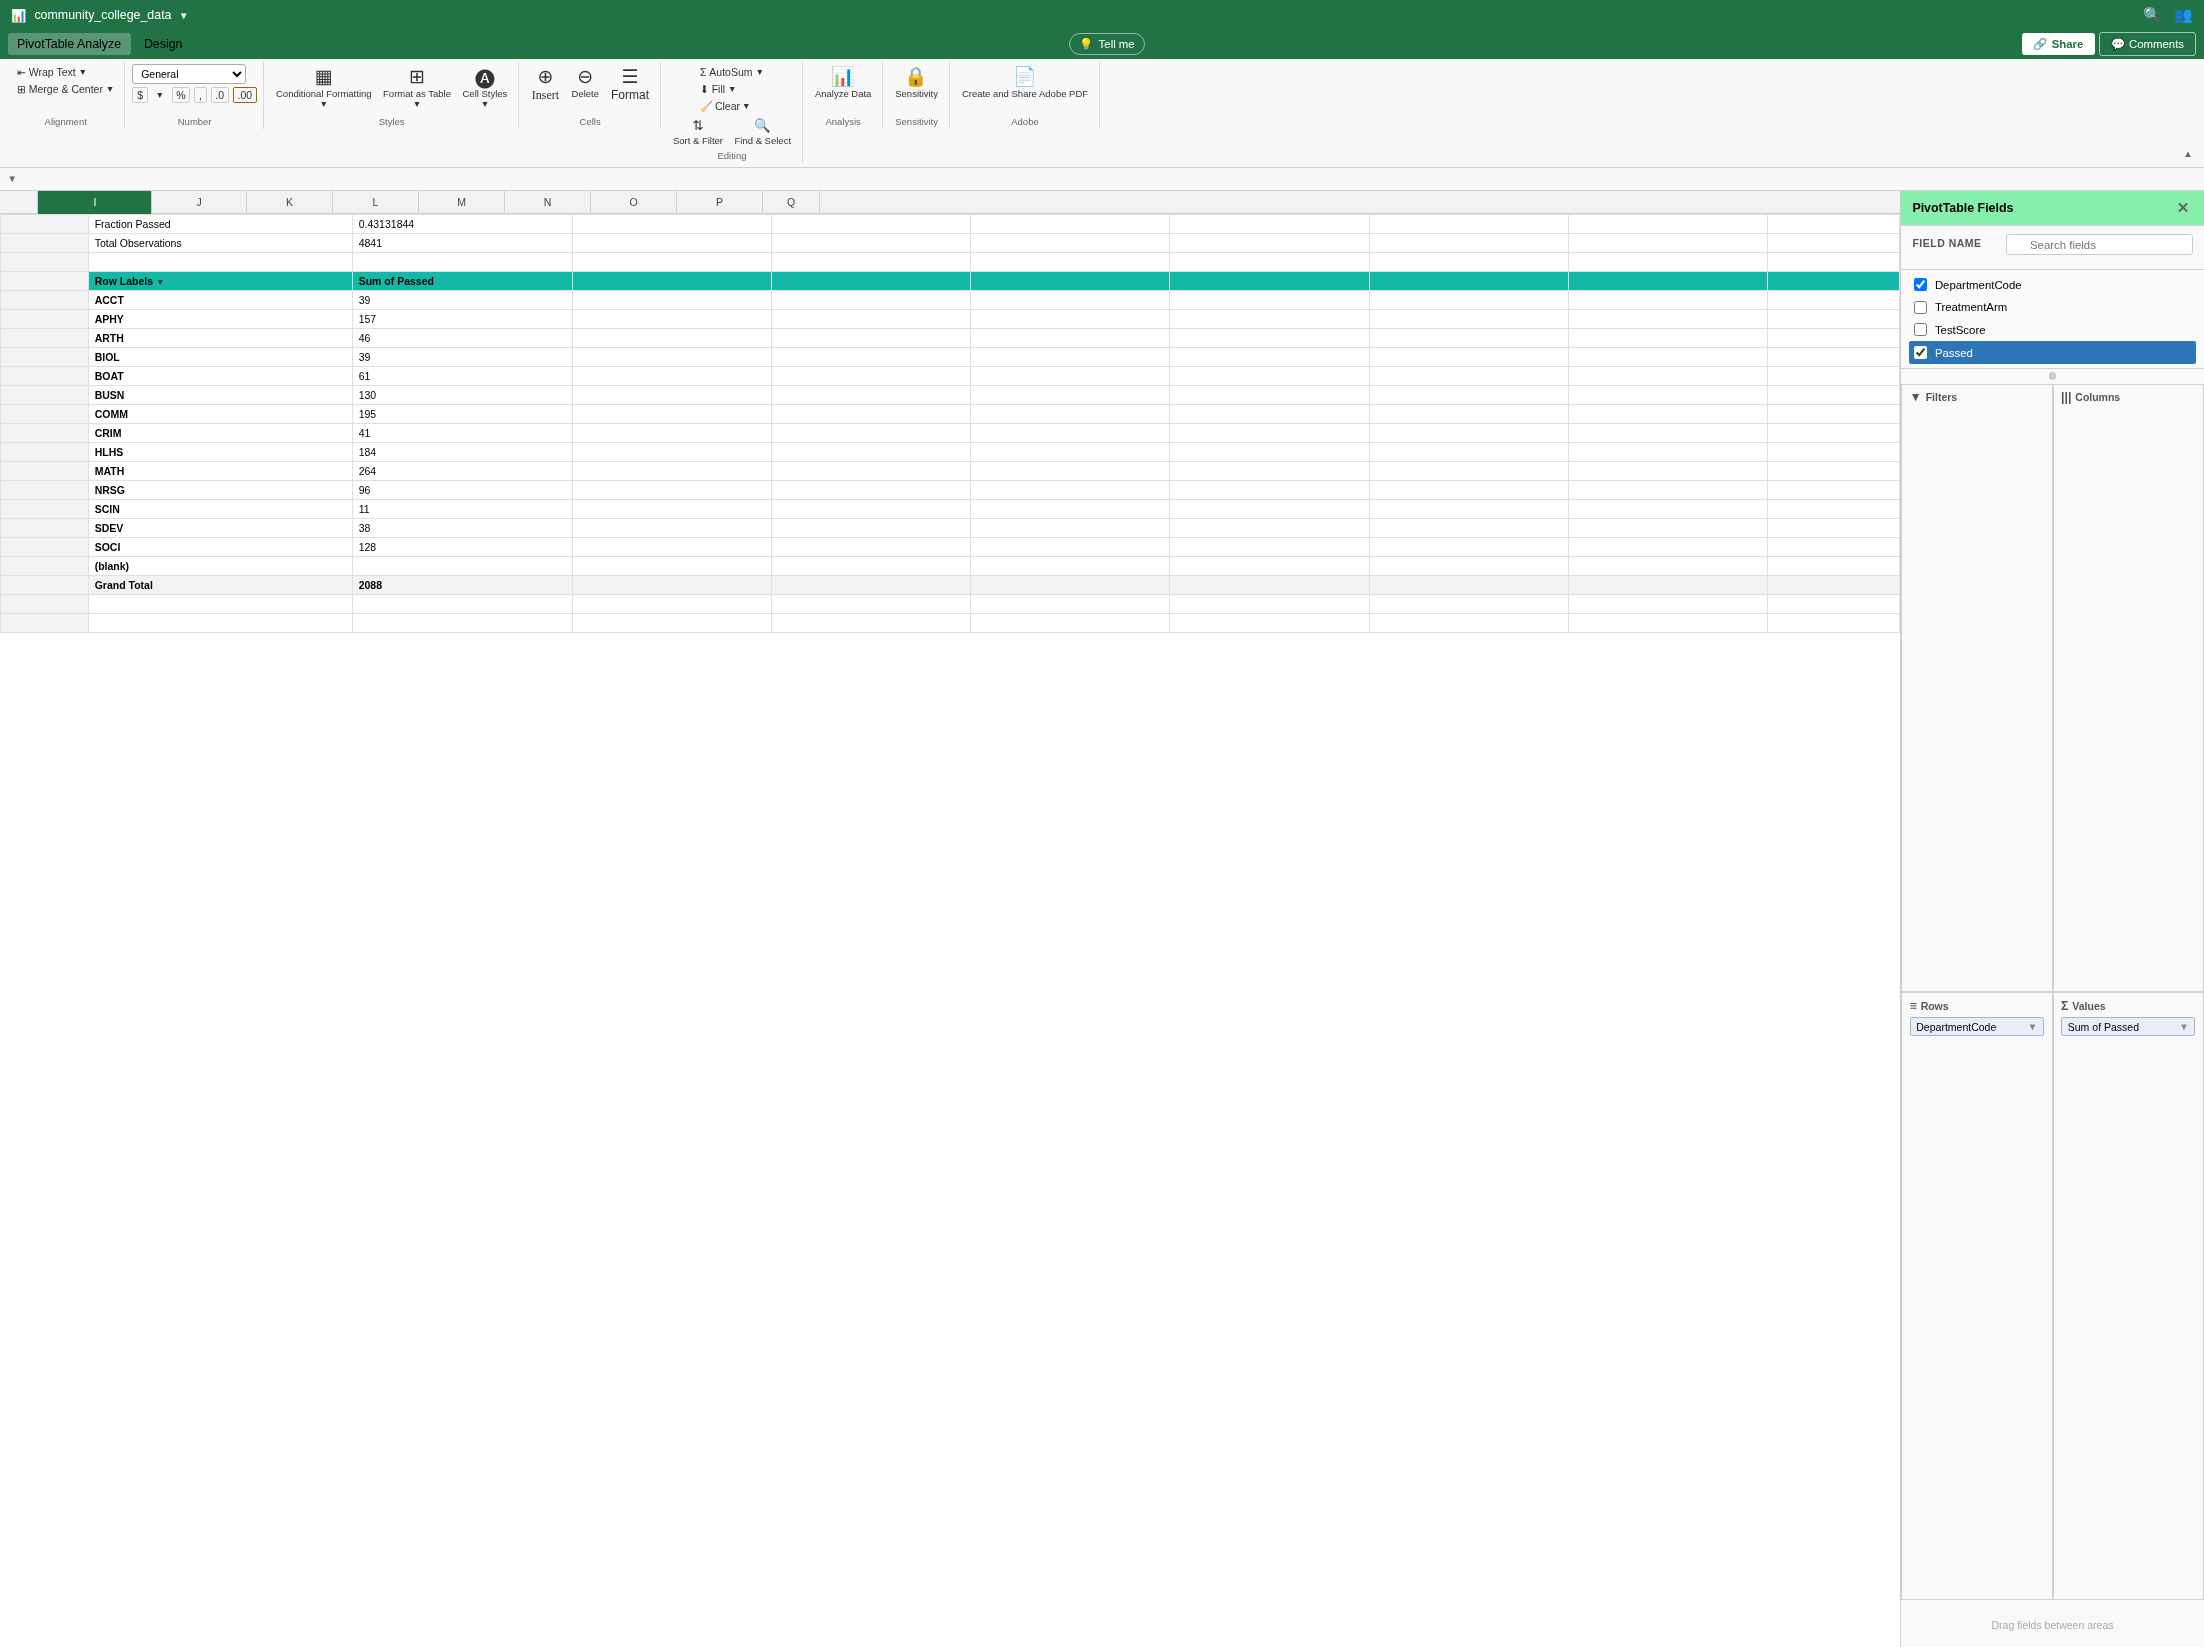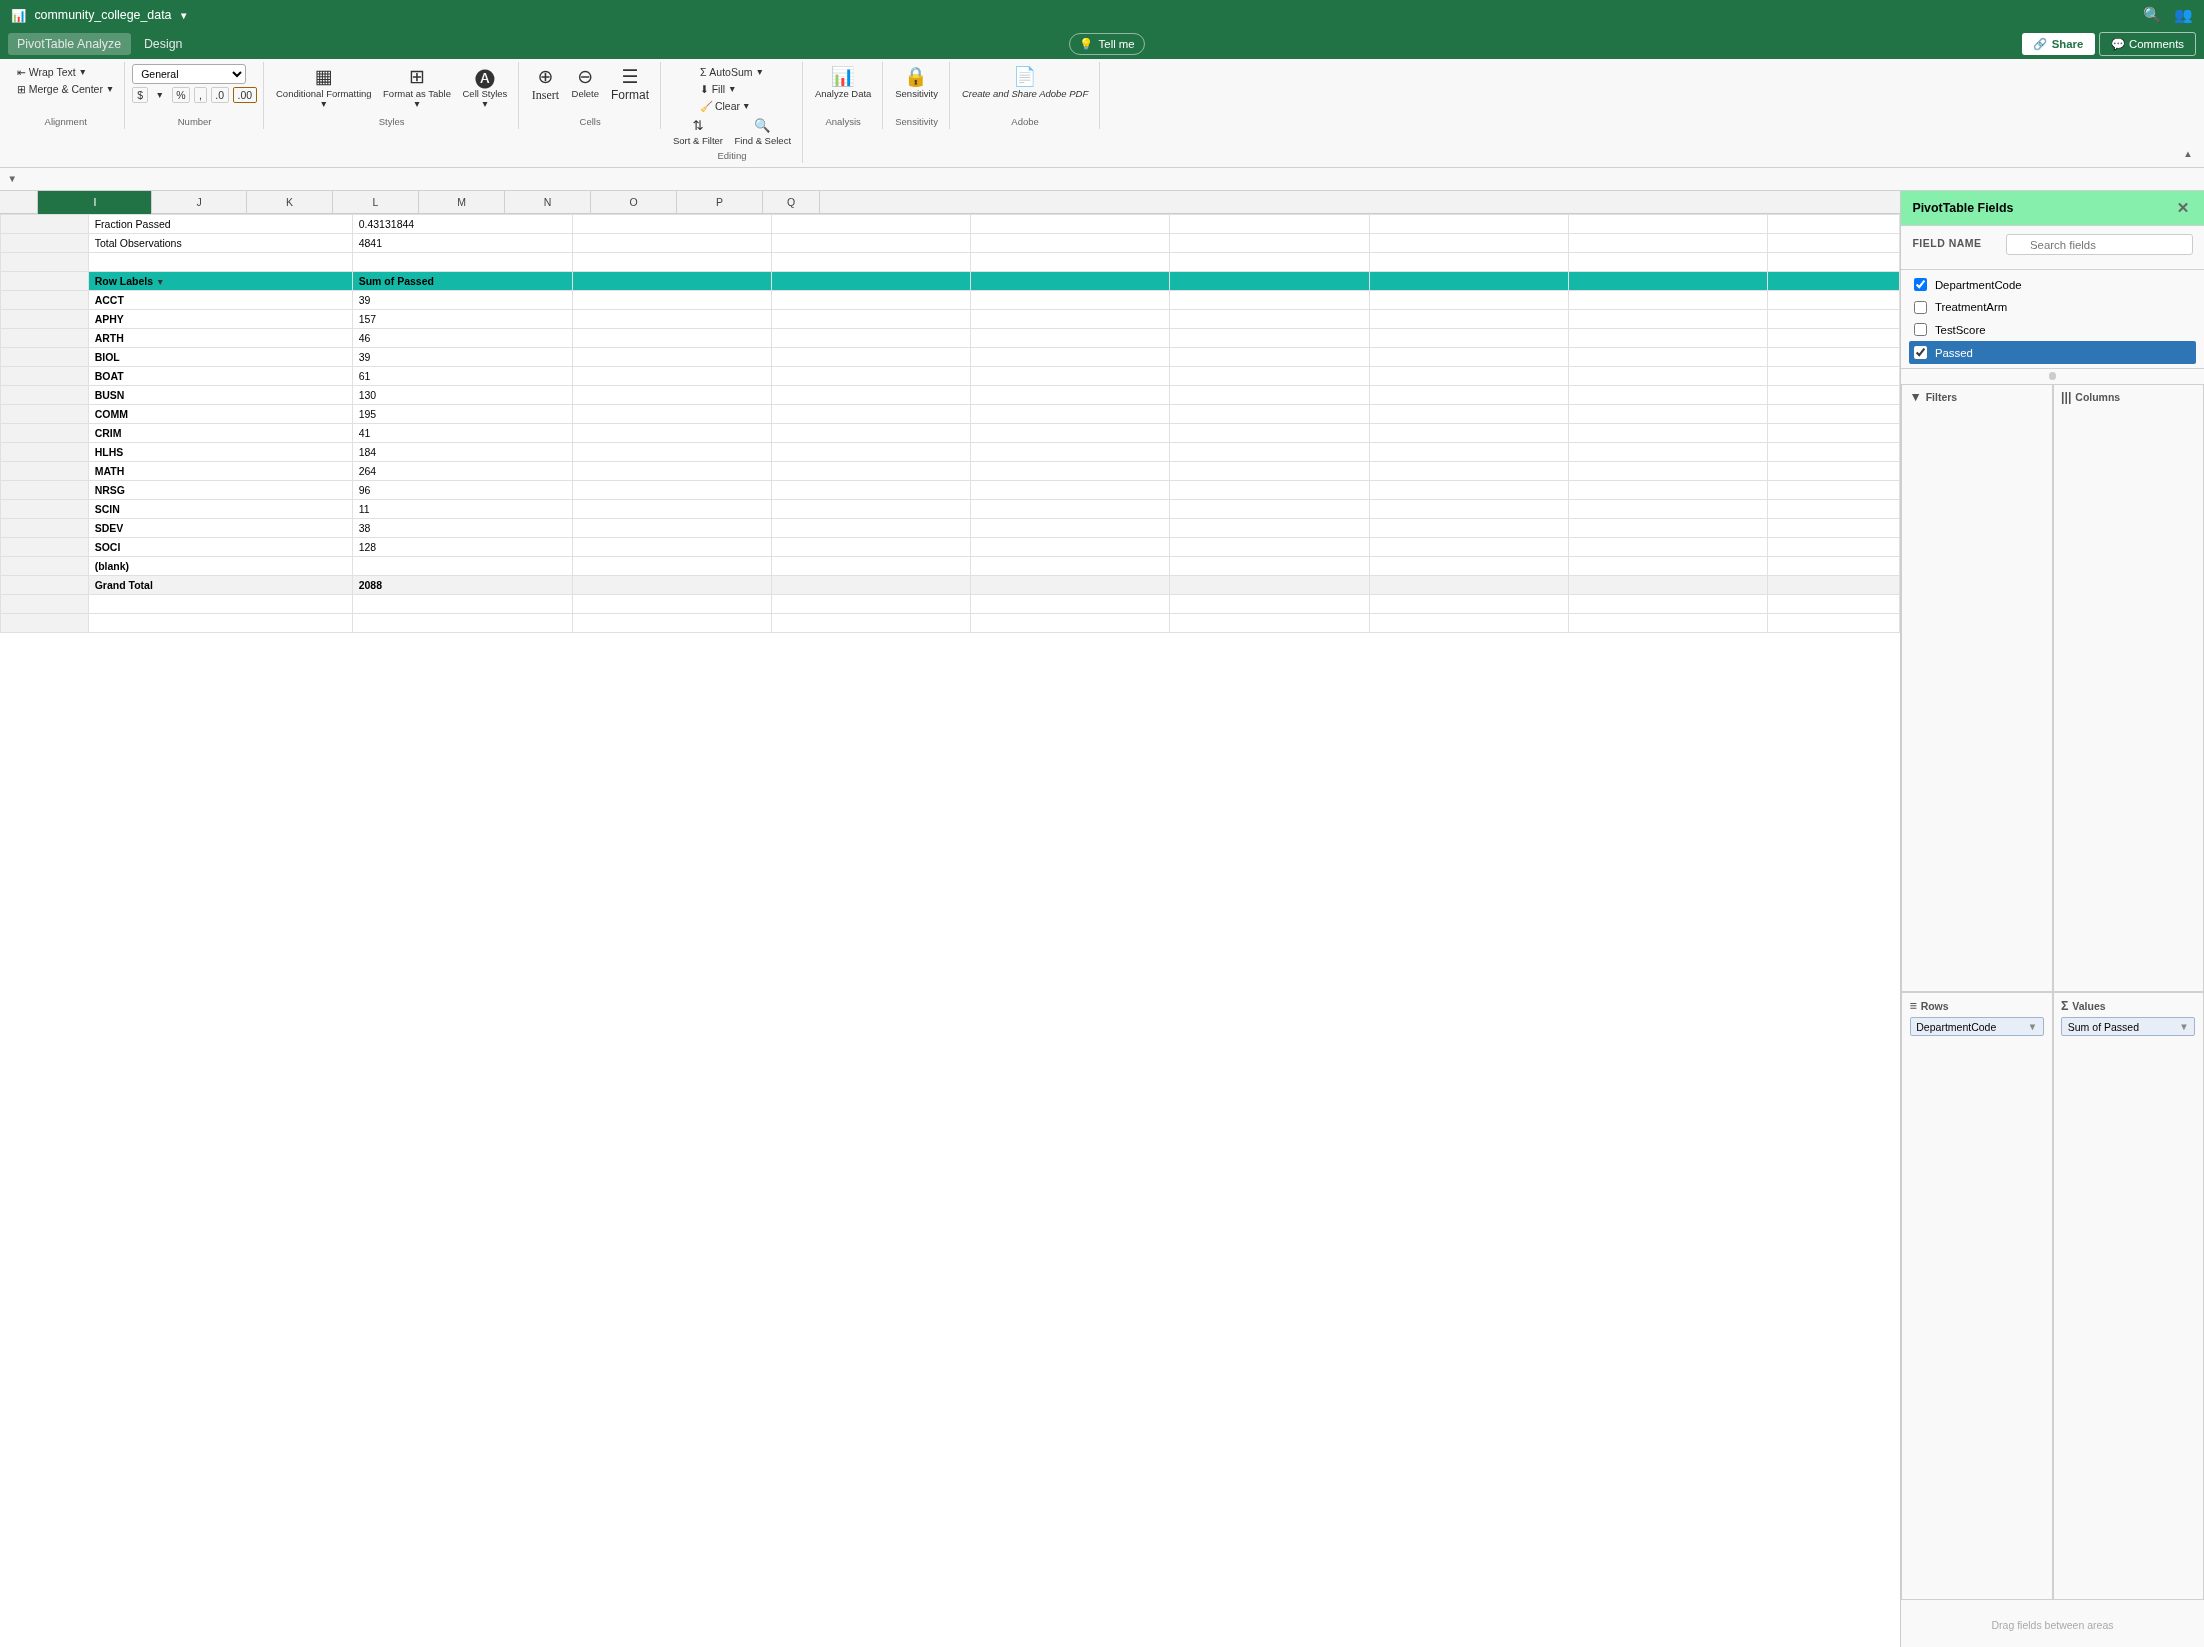--- a/index.html
+++ b/index.html
@@ -28,21 +28,21 @@
       display: flex;
       align-items: center;
       padding: 0 7.6px;
       gap: 3.8px;
     }
     .menu-item {
       padding: 3.8px 9.5px;
       cursor: pointer;
       border-radius: 2.9px;
       font-size: 12.4px;
-      color: #e5e5e5;
+      color: #000000;
     }
     .menu-item.active { background: rgba(255,255,255,0.25); }
     .tell-me {
       display: flex; align-items: center; gap: 4.8px;
       padding: 2.9px 9.5px;
       border: 1px solid rgba(255,255,255,0.5);
       border-radius: 19px;
       cursor: pointer;
       font-size: 11.4px;
       color: white;
@@ -511,21 +511,21 @@
     <div class="ribbon-btn">
       <span class="ribbon-icon">🔒</span>
       <span style="font-size:9.5px;">Sensitivity</span>
     </div>
     <div class="ribbon-group-label">Sensitivity</div>
   </div>
 
   <div class="ribbon-group">
     <div class="ribbon-btn" style="min-width:57px;">
       <span class="ribbon-icon">📄</span>
-      <span style="font-size:9.5px; text-align:center;font-style:italic;">Create and Share Adobe PDF</span>
+      <span style="font-size:9.5px; text-align:center;">Create and Share Adobe PDF</span>
     </div>
     <div class="ribbon-group-label">Adobe</div>
   </div>
 
   <div style="margin-left:auto; align-self:flex-end; padding-bottom:3.8px;">
     <span class="expand-btn">▲</span>
   </div>
 </div>
 
 <div class="formula-area">

